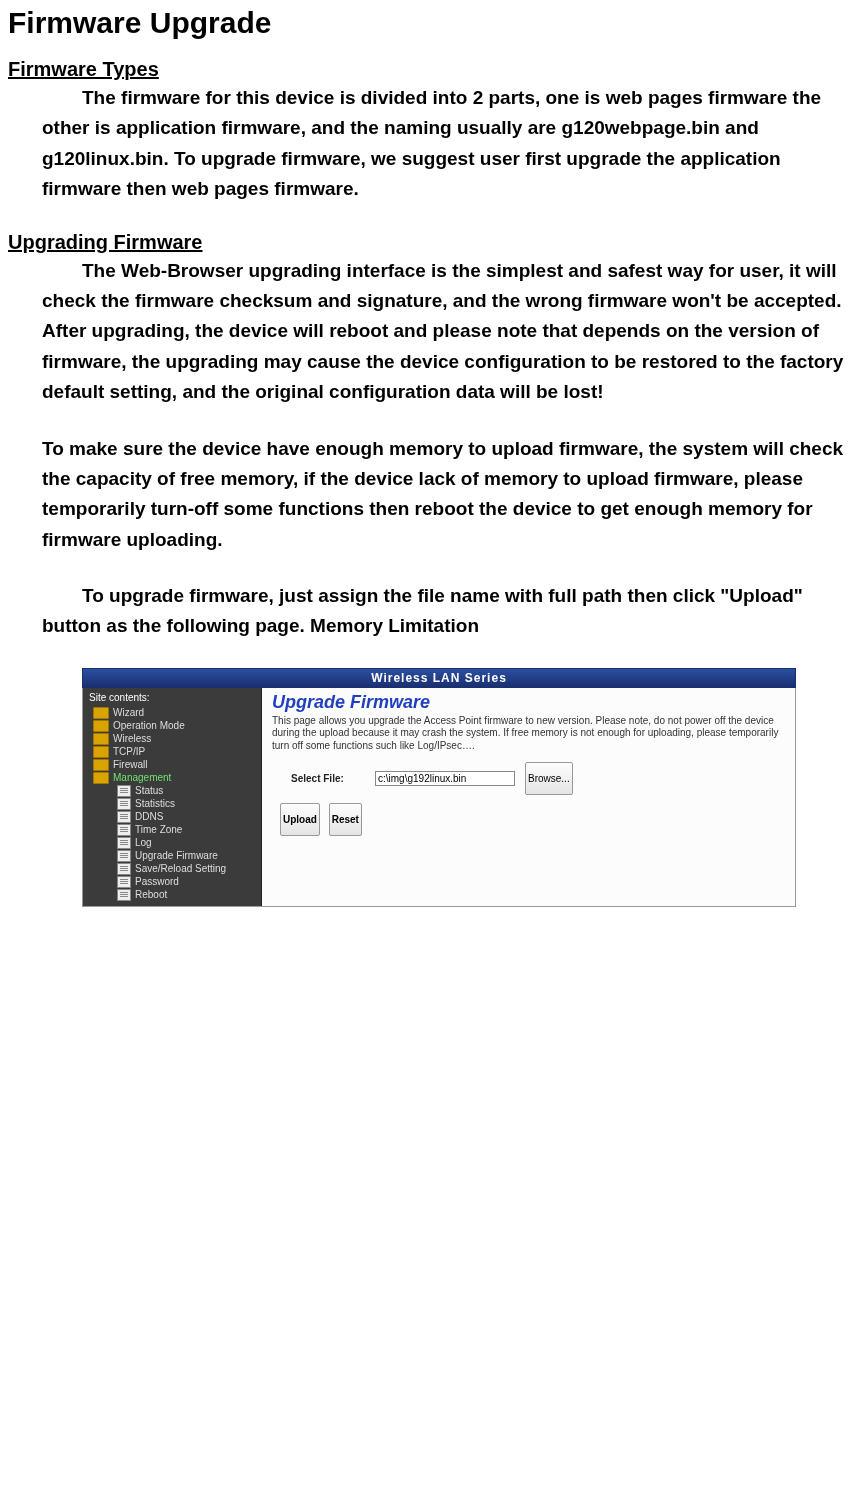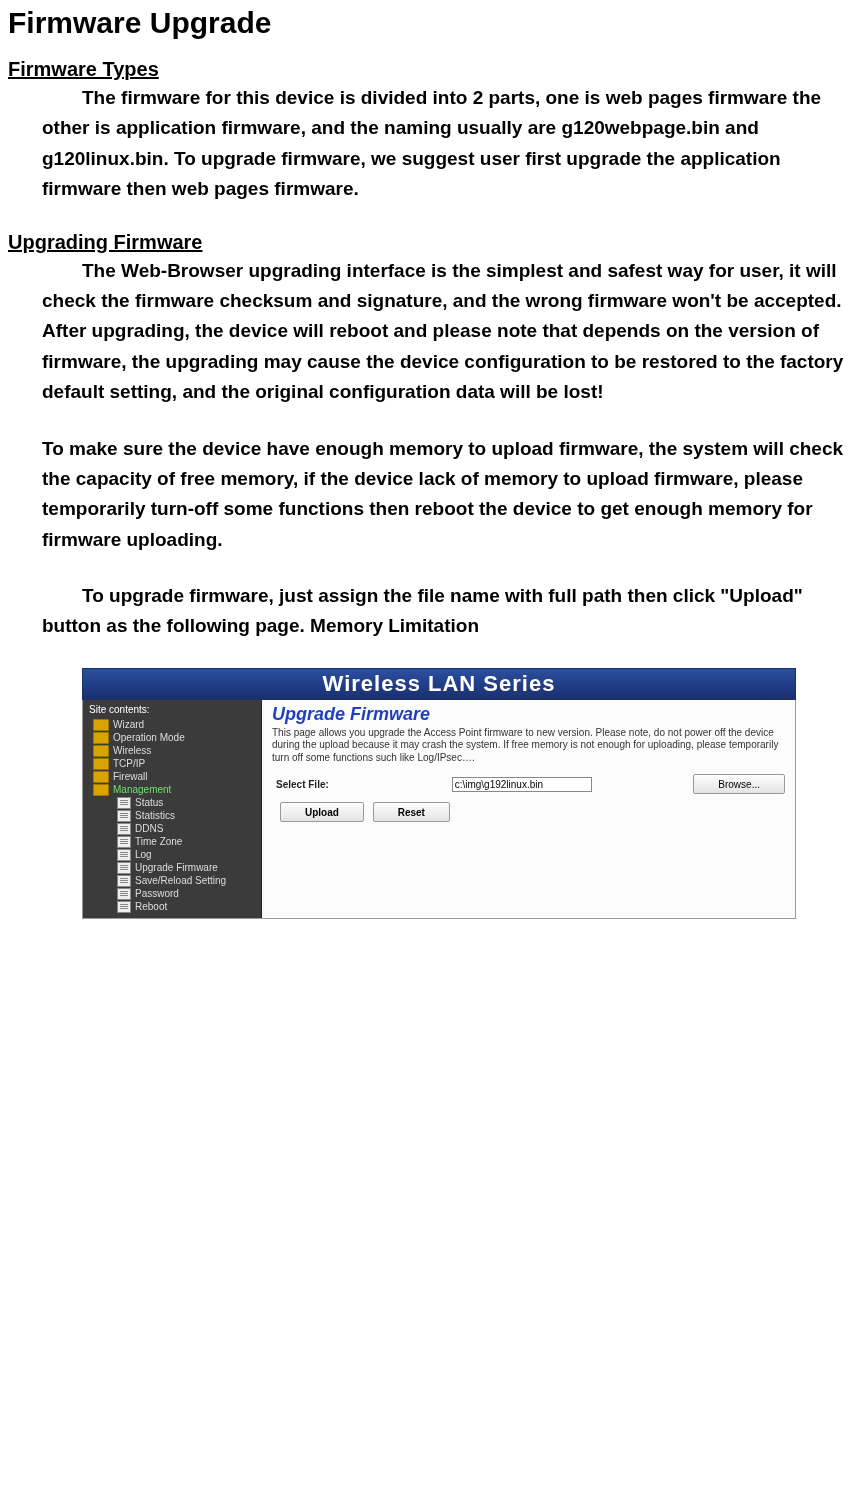--- a/index.html
+++ b/index.html
@@ -36,21 +36,21 @@
     text-indent: 0;
   }
   .screenshot-wrap {
     margin-left: 74px;
     width: 714px;
   }
   .title-bar {
     background: linear-gradient(#2a4fa0, #1a2f70);
     color: #fff;
     font-weight: bold;
-    font-size: 22px;
+    font-size: 12px;
     text-align: center;
     padding: 2px 0;
     border: 1px solid #1a2f70;
     letter-spacing: 1px;
   }
   .app-body {
     display: flex;
     border: 1px solid #999;
     border-top: none;
     height: 218px;
@@ -126,45 +126,45 @@
   }
   .desc {
     font-size: 10px;
     color: #333;
     line-height: 1.25;
     margin-bottom: 10px;
   }
   .form-row {
     display: flex;
     align-items: center;
-    margin: 4px 0 8px 4px;
-    justify-content: space-between;
+    gap: 10px;
+    margin: 4px 0 8px 19px;
   }
   .form-label {
     font-weight: bold;
     font-size: 10px;
     width: 74px;
   }
   .file-input {
     font-size: 10px;
     padding: 1px 2px;
     width: 140px;
     border: 1px solid #888;
     background: #fff;
     height: 15px;
     box-sizing: border-box;
   }
   .btn {
     font-size: 10px;
-    padding: 1px 24px;
+    padding: 1px 2px;
     border: 1px solid #999;
     background: linear-gradient(#fdfdfd, #e4e4e4);
     border-radius: 2px;
     cursor: pointer;
-    height: 20px;
+    height: 33px;
     line-height: 13px;
   }
   .button-row {
     margin: 2px 0 0 8px;
   }
   .button-row .btn { margin-right: 6px; font-weight: bold; }
   .page-num {
     text-align: center;
     font-size: 18px;
     margin-top: 540px;

